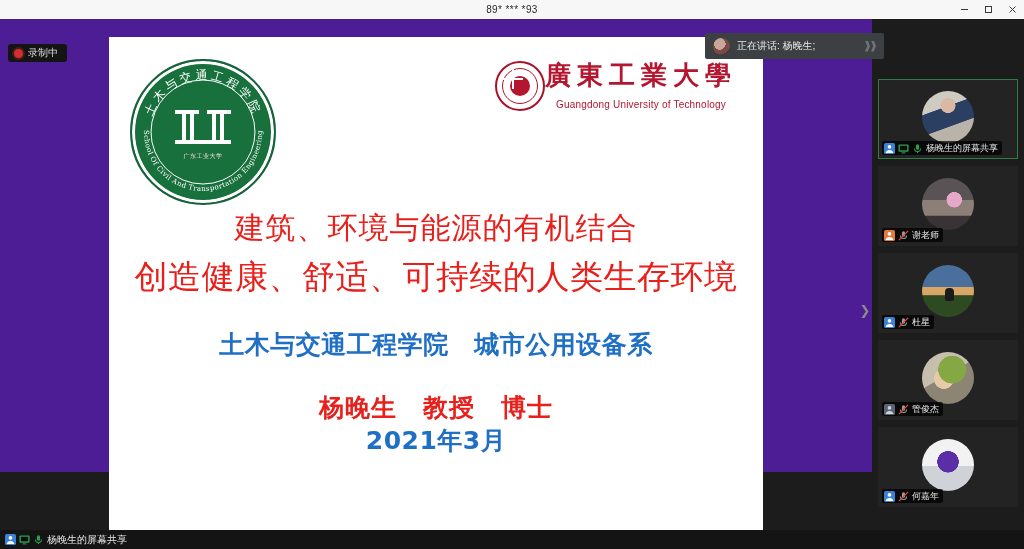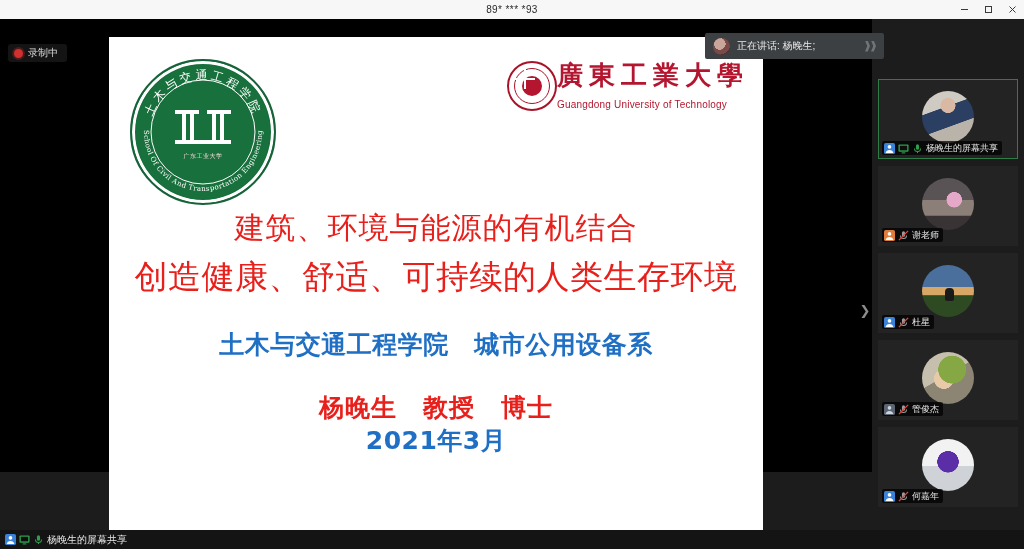--- a/index.html
+++ b/index.html
@@ -27,21 +27,21 @@
   }
   #winctrls .wbtn svg{display:block;}
 
   
   #app{
     position:absolute;left:0;top:19px;width:1024px;height:530px;background:#1c1c1c;
   }
 
   
   #stage{
-    position:absolute;left:0;top:0;width:872px;height:453px;background:#000000;
+    position:absolute;left:0;top:0;width:872px;height:453px;background:#4c1d95;
   }
 
   
   #recording{
     position:absolute;left:8px;top:25px;height:18px;
     background:#141414;border-radius:3px;
     display:flex;align-items:center;gap:5px;padding:0 9px 0 6px;
     z-index:6;
   }
   #recording .dot{
@@ -74,21 +74,21 @@
   }
   #seal .pillars{
     width:56px;height:44px;position:relative;
   }
   #seal .pillars .bar{position:absolute;background:#fff;}
   #seal .sealsub{
     font-size:6px;color:#ffdede;margin-top:4px;letter-spacing:.5px;
   }
 
   #gdut{
-    position:absolute;right:14px;top:24px;display:flex;align-items:center;gap:0;
+    position:absolute;right:26px;top:24px;display:flex;align-items:center;gap:0;text-align:center;
   }
   #gdut .emblem{
     width:46px;height:46px;border-radius:50%;
     border:2px solid #a8132a;position:relative;flex:none;
     display:flex;align-items:center;justify-content:center;
   }
   #gdut .emblem .e2{
     width:34px;height:34px;border-radius:50%;border:1px solid #a8132a;
     display:flex;align-items:center;justify-content:center;position:relative;
   }

